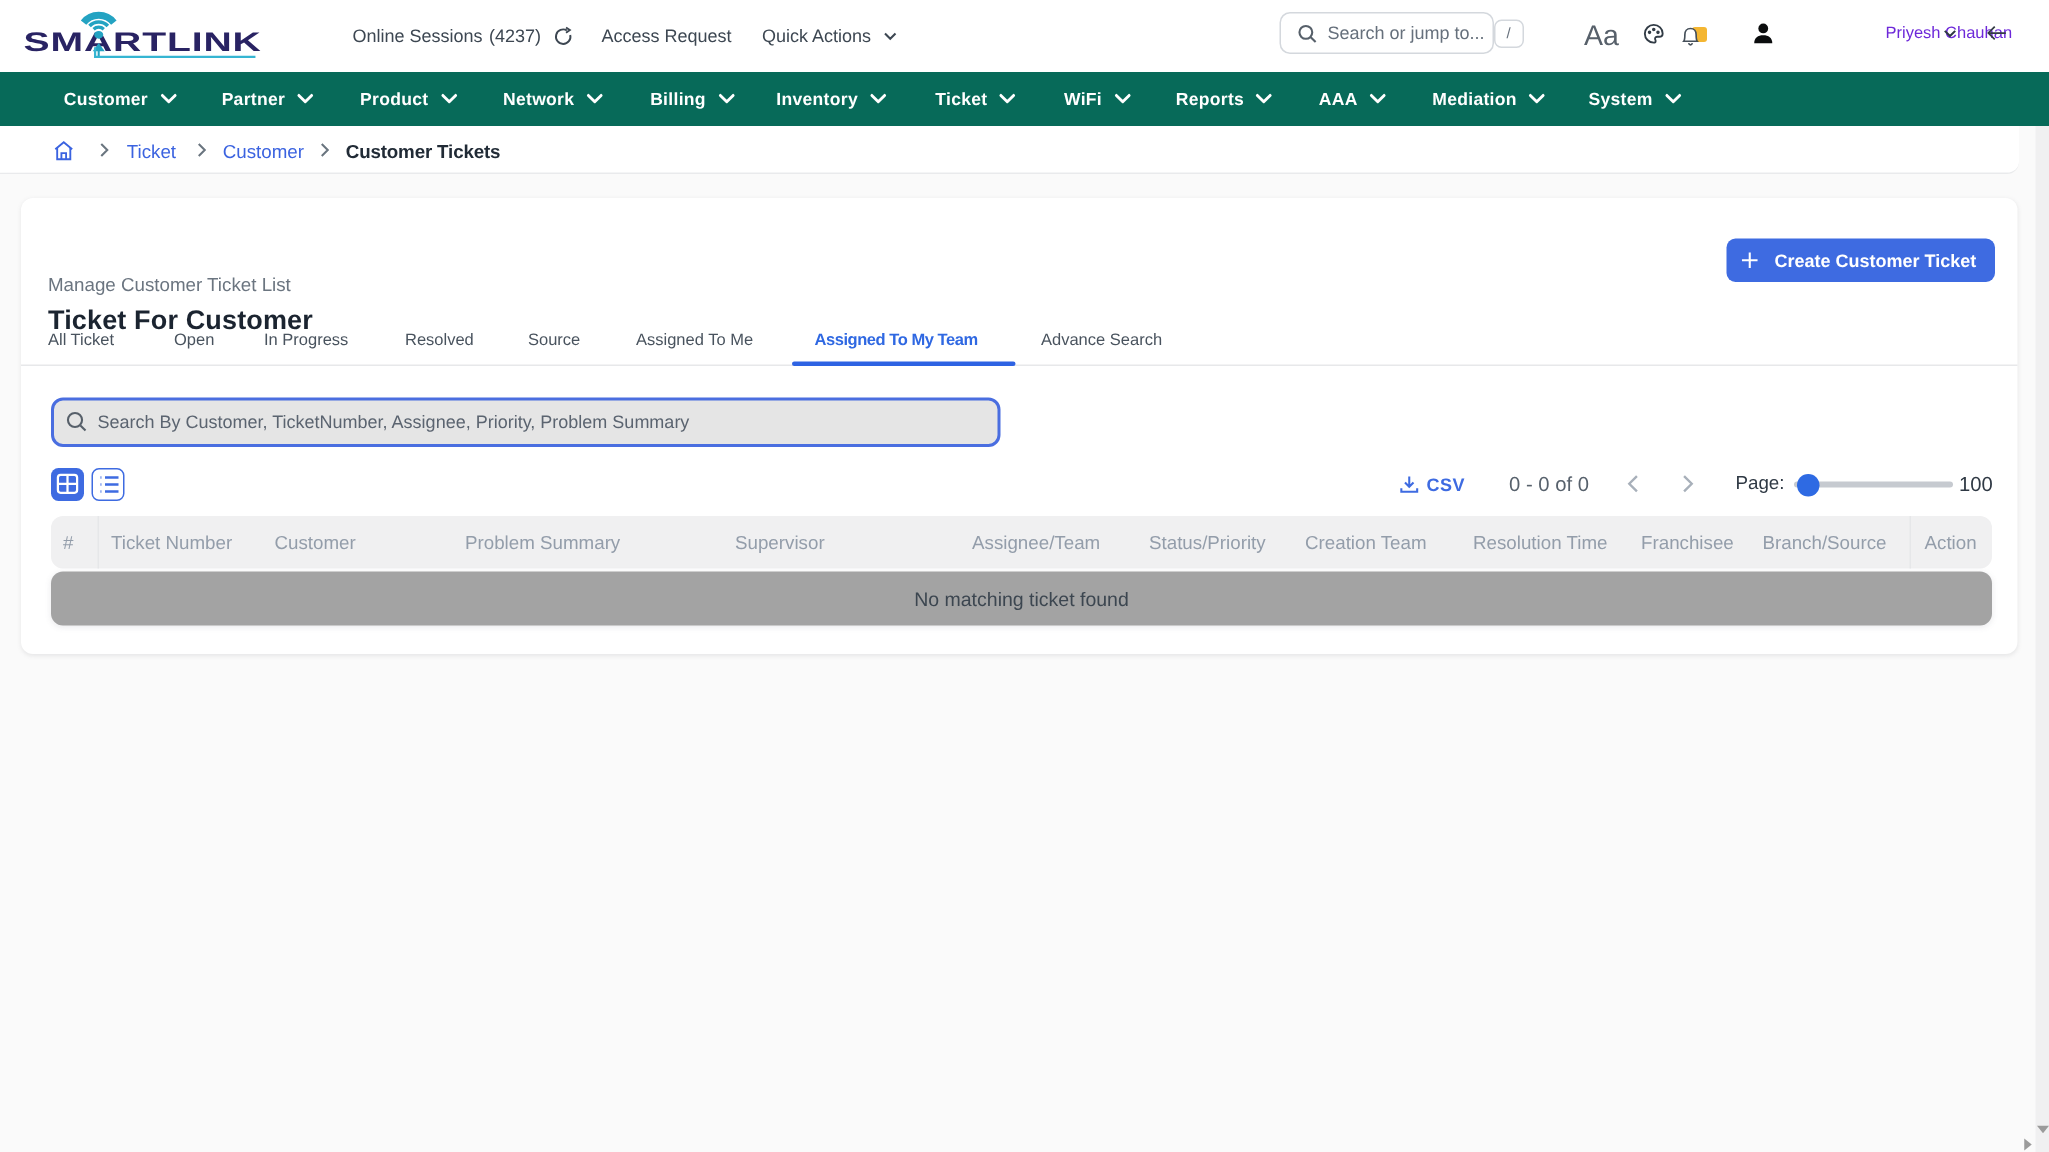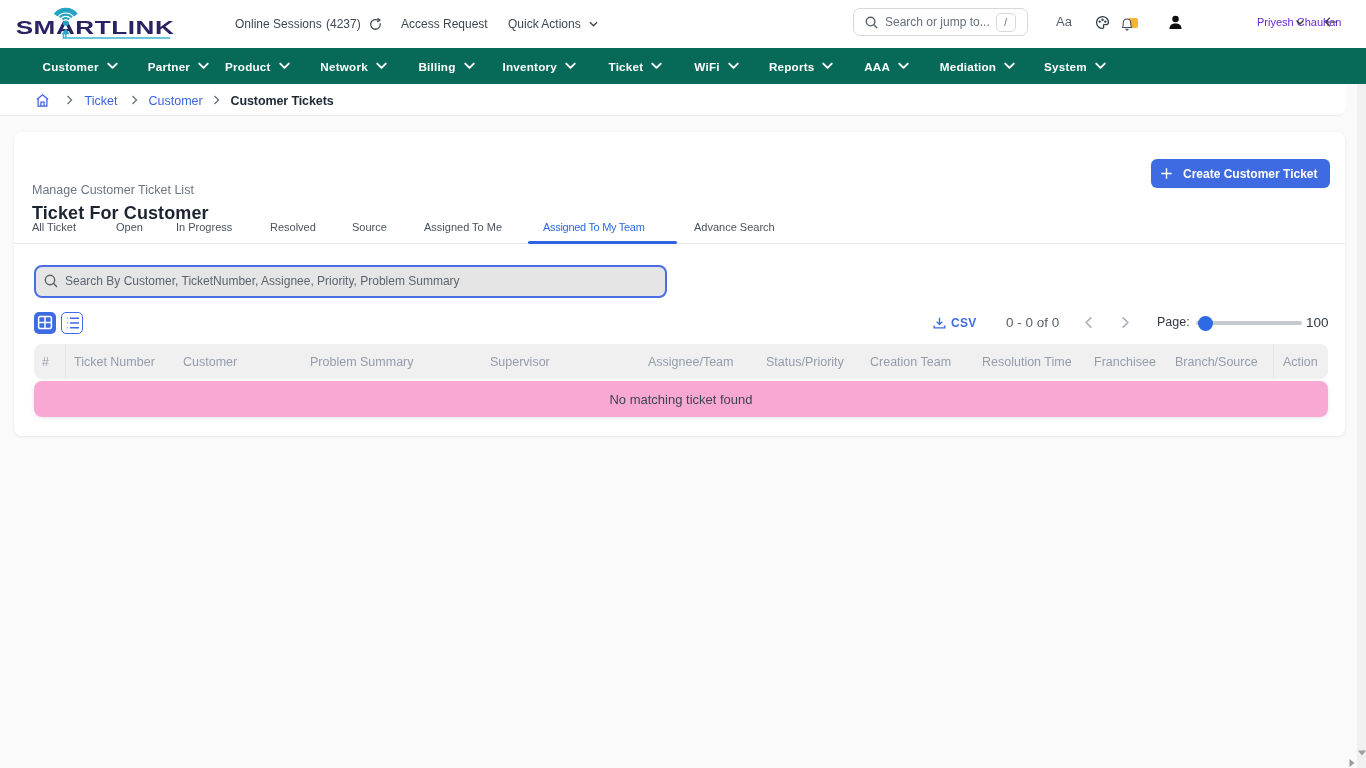--- a/index.html
+++ b/index.html
@@ -10,30 +10,30 @@
 .navitem { display:flex; align-items:center; color:#fff; font-size:11.7px; font-weight:700; letter-spacing:.2px; white-space:nowrap; }
 .nc { width:13px; height:8.5px; margin-left:7px; fill:none; stroke:#fff; stroke-width:1.8; stroke-linecap:round; stroke-linejoin:round; }
 .crumb { position:absolute; left:0; top:84px; width:1346px; height:32px; background:#fff; border-bottom:1px solid #e9eaec; border-radius:0 0 8px 0; font-size:12.5px; }
 .crumb span { position:absolute; top:9.5px; white-space:nowrap; }
 .csep { position:absolute; top:11px; width:7px; height:10px; fill:none; stroke:#6b7680; stroke-width:1.4; }
 .card { position:absolute; left:14px; top:132px; width:1331px; height:304px; background:#fff; border-radius:8px; box-shadow:0 1px 3px rgba(100,100,111,0.13); }
 .h1 { position:absolute; left:18px; top:23px; font-size:18px; font-weight:700; color:#1b2430; letter-spacing:.1px;margin-top:48px; }
 .sub { position:absolute; left:18px; top:51px; font-size:12.5px; color:#6b7580; }
 .tabsrow { position:absolute; left:0; top:80px; width:1331px; height:32px; border-bottom:1px solid #e7e8ea; }
 .tab { position:absolute; top:89px; font-size:11px; color:#49535e; white-space:nowrap; }
-.tab.active { color:#2f68e2; font-weight:400; letter-spacing:-0.3px; }
+.tab.active { color:#2f68e2; font-weight:700; letter-spacing:-0.3px; }
 .tabline { position:absolute; top:108.5px; height:3.2px; background:#2e63e3; border-radius:2px; }
 .searchbox { position:absolute; left:20px; top:132.5px; width:633px; height:33px; border:2px solid #4a6ee0; border-radius:8px; background:#e5e5e5; display:flex; align-items:center; }
 .searchbox span { color:#5b6470; font-size:12px; margin-left:7px; }
 .toggle1 { position:absolute; left:20px; top:180px; width:22px; height:22px; background:#3e6be1; border-radius:5px; }
 .toggle2 { position:absolute; left:47px; top:180px; width:22px; height:22px; background:#fff; border:1.5px solid #3e6be1; border-radius:5px; }
 .toolright { position:absolute; left:0; top:180px; width:1331px; height:24px; font-size:13.5px; }
 .thead { position:absolute; left:20px; top:212px; width:1294px; height:35px; background:#f0f0f1; border-radius:8px; font-size:12.5px; color:#939daa; }
 .thead div.hc { white-space:nowrap; position:absolute; top:11px; }
-.tbody { position:absolute; left:20px; top:249px; width:1294px; height:36px; background:#f9a8d4; border-radius:8px; box-shadow:0 1px 4px rgba(100,100,111,0.14); display:flex; align-items:center; justify-content:center; font-size:13px; color:#3c4650; }
+.tbody { position:absolute; left:20px; top:249px; width:1294px; height:36px; background:#a3a3a3; border-radius:8px; box-shadow:0 1px 4px rgba(100,100,111,0.14); display:flex; align-items:center; justify-content:center; font-size:13px; color:#3c4650; }
 .vtrack { position:absolute; left:1357px; top:84px; width:9px; height:684px; background:#f0f0f1; }
 </style>
 </head>
 <body>
 <div class="topbar">
   <svg width="190" height="48" viewBox="0 0 190 48" style="position:absolute;left:0;top:0">
     <text x="10.8" y="34.3" font-family="Liberation Sans, sans-serif" font-size="18" font-weight="700" letter-spacing="0.4" fill="#292363" transform="scale(1.45,1)">SMARTLINK</text>
     <g fill="none" stroke="#24a3c2">
       <path d="M55.7 15.1 A 12.8 12.8 0 0 1 75.9 15.1" stroke-width="4.6"></path>
       <path d="M59.7 17.3 A 8.3 8.3 0 0 1 71.9 17.3" stroke-width="2.4"></path>
@@ -48,29 +48,29 @@
   <span class="tlink" style="left:326px">(4237)</span>
   <svg width="13" height="14" viewBox="0 0 14 14" style="position:absolute;left:369px;top:16.5px" fill="none" stroke="#3d4752" stroke-width="1.4">
       <path d="M9.6 3.0 A5.2 5.2 0 1 0 12.0 6.2"></path>
       <path d="M9.0 0.9 L11.7 2.7 L9.0 4.7"></path>
     </svg>
   <span class="tlink" style="left:401px">Access Request</span>
   <span class="tlink" style="left:508px">Quick Actions</span>
   <svg width="11" height="7" viewBox="0 0 12 8" style="position:absolute;left:588px;top:21px" fill="none" stroke="#3d4752" stroke-width="1.6">
       <path d="M2 1.5 L6 5.5 L10 1.5"></path>
     </svg>
-  <div style="position:absolute;left:853px;top:8px;width:175px;height:28px;border:1px solid #d4d8dd;border-radius:7px;display:flex;align-items:center">
+  <div style="position:absolute;left:853px;top:8px;width:143px;height:28px;border:1px solid #d4d8dd;border-radius:7px;display:flex;align-items:center">
     <svg width="13" height="13" viewBox="0 0 14 14" style="margin-left:11px;flex:none" fill="none" stroke="#57606a" stroke-width="1.5">
         <circle cx="6" cy="6" r="4.6"></circle>
         <path d="M9.5 9.5 L13 13"></path>
       </svg>
     <span style="font-size:12px;color:#66707c;margin-left:7px;white-space:nowrap">Search or jump to...</span>
     <span style="margin-left:6px;width:20px;height:19px;border:1px solid #d4d8dd;border-radius:5px;font-size:10px;color:#66707c;display:flex;align-items:center;justify-content:center;flex:none">/</span>
   </div>
-  <div style="position:absolute;left:1056px;top:14px;font-size:13px;color:#57606a">Aa</div>
+  <div style="position:absolute;left:1056px;top:14px;font-size:19px;color:#57606a">Aa</div>
   <svg width="15" height="15" viewBox="0 0 24 24" style="position:absolute;left:1095px;top:15px" fill="none" stroke="#323c46" stroke-width="2">
       <path d="M12 2.5 C6.8 2.5 2.5 6.8 2.5 12 C2.5 17.2 6.8 21.5 12 21.5 C13.3 21.5 14 20.6 14 19.6 C14 18.6 13.4 18.2 13.4 17.2 C13.4 15.9 14.4 15.2 15.7 15.2 L17.8 15.2 C19.9 15.2 21.5 13.6 21.5 11.6 C21.5 6.5 17.2 2.5 12 2.5 Z"></path>
       <circle cx="7.5" cy="10.5" r="0.9" fill="#323c46"></circle>
       <circle cx="12" cy="7.5" r="0.9" fill="#323c46"></circle>
       <circle cx="16.5" cy="10.5" r="0.9" fill="#323c46"></circle>
     </svg>
   <div style="position:absolute;left:1128px;top:17.7px;width:10.2px;height:10.2px;background:#f4b632;border-radius:2px"></div>
   <svg width="12" height="13" viewBox="0 0 24 26" style="position:absolute;left:1121px;top:18px">
       <path d="M12 2 C7 2 4.5 5.5 4.5 10 C4.5 17 3 19 3 19 L21 19 C21 19 19.5 17 19.5 10 C19.5 5.5 17 2 12 2 Z" fill="#fff" stroke="#454f59" stroke-width="2.2"></path>
       <path d="M9.5 21.5 C10 23.2 11 23.8 12 23.8 C13 23.8 14 23.2 14.5 21.5" fill="none" stroke="#454f59" stroke-width="2.2"></path>
@@ -87,21 +87,21 @@
       <path d="M17 7 L2 7 M7.5 1.5 L2 7 L7.5 12.5"></path>
     </svg>
 </div>
 <div class="nav">
   <div class="navitem" style="margin-left:42.5px">Customer<svg class="nc" viewBox="0 0 12 8">
         <path d="M2 1.5 L6 5.5 L10 1.5"></path>
       </svg></div>
   <div class="navitem" style="margin-left:29.1px">Partner<svg class="nc" viewBox="0 0 12 8">
         <path d="M2 1.5 L6 5.5 L10 1.5"></path>
       </svg></div>
-  <div class="navitem" style="margin-left:15px">Product<svg class="nc" viewBox="0 0 12 8">
+  <div class="navitem" style="margin-left:30px">Product<svg class="nc" viewBox="0 0 12 8">
         <path d="M2 1.5 L6 5.5 L10 1.5"></path>
       </svg></div>
   <div class="navitem" style="margin-left:29.7px">Network<svg class="nc" viewBox="0 0 12 8">
         <path d="M2 1.5 L6 5.5 L10 1.5"></path>
       </svg></div>
   <div class="navitem" style="margin-left:30.6px">Billing<svg class="nc" viewBox="0 0 12 8">
         <path d="M2 1.5 L6 5.5 L10 1.5"></path>
       </svg></div>
   <div class="navitem" style="margin-left:27px">Inventory<svg class="nc" viewBox="0 0 12 8">
         <path d="M2 1.5 L6 5.5 L10 1.5"></path>

